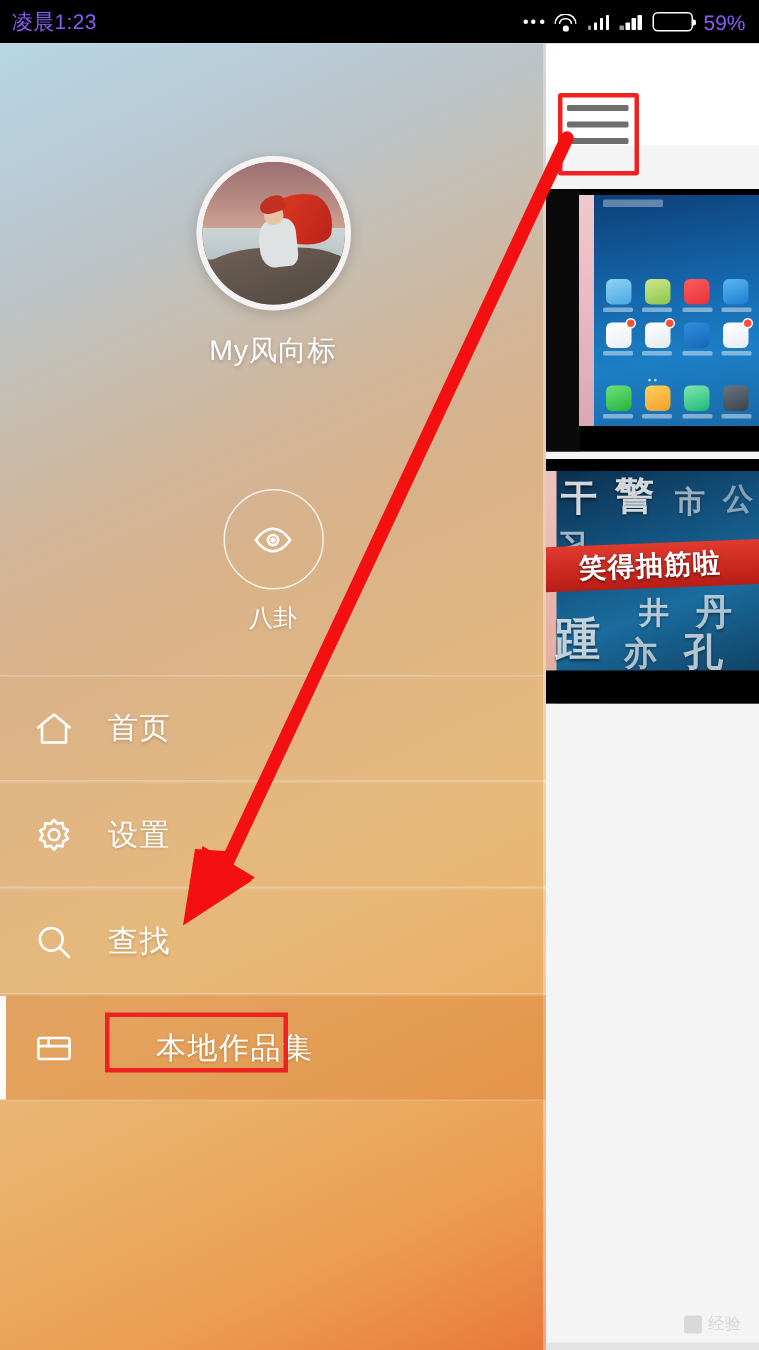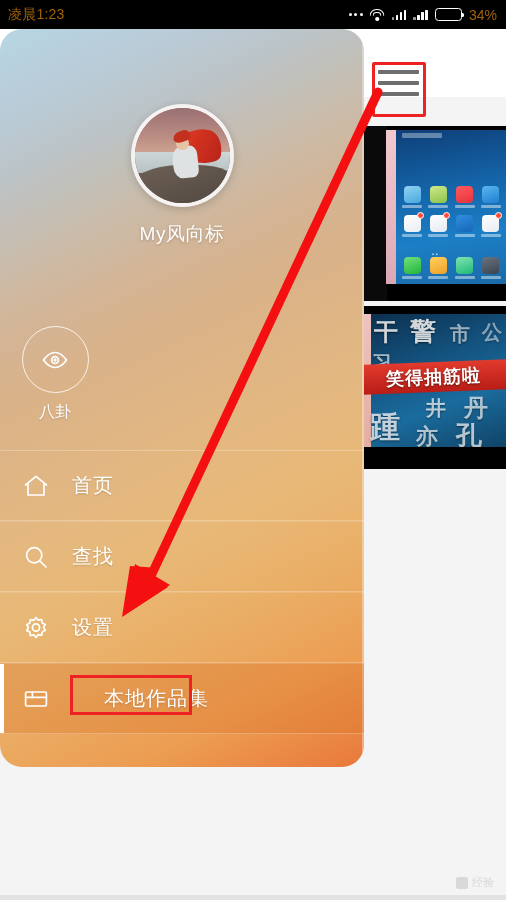--- a/index.html
+++ b/index.html
@@ -7,21 +7,21 @@
     width:506px; height:900px;
     background:#f2f2f2;
     font-family:"Liberation Sans","DejaVu Sans",sans-serif;
     overflow:hidden;
   }
   #screen { position:relative; width:506px; height:900px; overflow:hidden; background:#f4f4f4; }
 
   
   #statusbar{
     position:absolute; left:0; top:0; width:506px; height:29px;
-    background:#000; color:#a16207;
+    background:#000; color:#8b5cf6;
     display:flex; align-items:center; justify-content:space-between;
     padding:0 9px 0 8px;
   }
   #statusbar .clock{ font-size:14px; letter-spacing:.2px; line-height:29px; }
   #statusbar .right{ display:flex; align-items:center; gap:7px; }
   .dots{ display:flex; gap:2.5px; align-items:center; }
   .dots i{ width:3px;height:3px;border-radius:50%;background:#fff;display:block; }
   .wifi{ position:relative; width:15px; height:12px; }
   .wifi span{ position:absolute; left:50%; transform:translateX(-50%);
     border:1.6px solid #fff; border-bottom:none; border-radius:50% 50% 0 0 / 100% 100% 0 0; }
@@ -104,37 +104,36 @@
   }
   .poster .band span{ color:#fff; font-size:18px; font-weight:bold; letter-spacing:1px;
     white-space:nowrap; text-shadow:0 1px 2px rgba(0,0,0,.5); }
   .poster .letterbox-t{ position:absolute;left:0;right:0;top:0;height:8px;background:#000; }
   .poster .letterbox-b{ position:absolute;left:0;right:0;bottom:0;height:22px;background:#000; }
   .poster .leftstrip{ position:absolute;left:0;top:0;width:7px;bottom:0;
     background:linear-gradient(180deg,#eec4c0,#e3aa9e); }
 
   
   #drawer{
-    position:absolute; left:0; top:29px; width:364px; height:738px;
+    position:absolute; left:0; top:29px; width:364px; height:871px;
     background:
       linear-gradient(155deg,
         #b7d6e4 0%,
         #b9ccd8 9%,
         #bcc3c6 17%,
         #c8bdae 25%,
         #d2b598 33%,
         #d9b289 41%,
         #dfb584 50%,
         #e4b87f 58%,
         #e8b877 66%,
         #eaaf67 76%,
         #ec9d52 88%,
         #e9783a 100%);
     overflow:hidden;
-    border-radius:22px;
   }
   #drawer-edge{ position:absolute; right:0; top:0; width:2px; height:100%;
     background:rgba(255,255,255,.35); }
 
   
   #profile{ position:absolute; left:0; top:75px; width:364px; text-align:center; }
   #avatar{
     width:103px;height:103px;border-radius:50%;margin:0 auto;
     border:4px solid rgba(255,255,255,.92);
     box-shadow:0 2px 9px rgba(0,0,0,.18);
@@ -157,21 +156,21 @@
     border-radius:60% 38% 55% 26% / 48% 66% 30% 40%; transform:rotate(8deg); }
   #avatar .hair{ position:absolute;left:41%;top:24%;width:18%;height:12%;
     background:#c2301f; border-radius:54% 40% 26% 46%; transform:rotate(-20deg); }
   #username{
     margin-top:14px; font-size:19px; color:#fdfdfd; letter-spacing:.5px;
     text-shadow:0 1px 3px rgba(0,0,0,.22);
   }
 
   
   #actions{ position:absolute; left:0; top:297px; width:364px;
-    display:flex; justify-content:space-around; padding:0 18px;flex-direction:column; }
+    display:flex; justify-content:space-around; padding:0 18px; }
   .act{ width:74px; text-align:center; }
   .act .circ{
     width:67px;height:67px;border-radius:50%;
     border:1.4px solid rgba(255,255,255,.82);
     display:flex;align-items:center;justify-content:center;margin:0 auto;
   }
   .act .name{ margin-top:9px; font-size:16px; color:#fff;
     text-shadow:0 1px 2px rgba(0,0,0,.2); }
 
   
@@ -235,21 +234,21 @@
           <i></i>
           <i></i>
         </span>
       <span class="sig">
           <i></i>
           <i></i>
           <i></i>
           <i></i>
         </span>
       <span class="batt"><span class="lvl" style="width:92%"></span></span>
-      <span class="pct">34%</span>
+      <span class="pct">59%</span>
     </div>
   </div>
 
   <div id="content">
 
     <div id="appbar"></div>
 
     <div id="hamburger">
       <i></i>
         <i></i>
@@ -397,35 +396,35 @@
             <path d="M4.5 14 15 5.4 25.5 14"></path>
             <path d="M7 12.6V24h16V12.6"></path>
           </svg>
           </span>
         <span class="txt">首页</span>
       </div>
 
       <div class="mrow">
         <span class="ico">
           <svg width="30" height="30" viewBox="0 0 30 30">
+            <path d="M15 4.6l2.3 2.6 3.4-.7.5 3.4 3.1 1.6-1.8 2.9 1.8 2.9-3.1 1.6-.5 3.4-3.4-.7L15 24.4l-2.3-2.6-3.4.7-.5-3.4-3.1-1.6 1.8-2.9-1.8-2.9 3.1-1.6.5-3.4 3.4.7z"></path>
+            <circle cx="15" cy="14.5" r="3.6"></circle>
+          </svg>
+          </span>
+        <span class="txt">设置</span>
+      </div>
+
+      <div class="mrow">
+        <span class="ico">
+          <svg width="30" height="30" viewBox="0 0 30 30">
             <circle cx="13.2" cy="13.2" r="7.6"></circle>
             <path d="M18.8 18.8 25 25"></path>
           </svg>
           </span>
         <span class="txt">查找</span>
-      </div>
-
-      <div class="mrow">
-        <span class="ico">
-          <svg width="30" height="30" viewBox="0 0 30 30">
-            <path d="M15 4.6l2.3 2.6 3.4-.7.5 3.4 3.1 1.6-1.8 2.9 1.8 2.9-3.1 1.6-.5 3.4-3.4-.7L15 24.4l-2.3-2.6-3.4.7-.5-3.4-3.1-1.6 1.8-2.9-1.8-2.9 3.1-1.6.5-3.4 3.4.7z"></path>
-            <circle cx="15" cy="14.5" r="3.6"></circle>
-          </svg>
-          </span>
-        <span class="txt">设置</span>
       </div>
 
       <div class="mrow sel">
         <span class="ico">
           <svg width="30" height="30" viewBox="0 0 30 30">
             <rect x="4.6" y="8" width="20.8" height="14" rx="1.3"></rect>
             <path d="M4.6 13.4h20.8"></path>
             <path d="M11.4 8v5.4"></path>
           </svg>
           </span>

